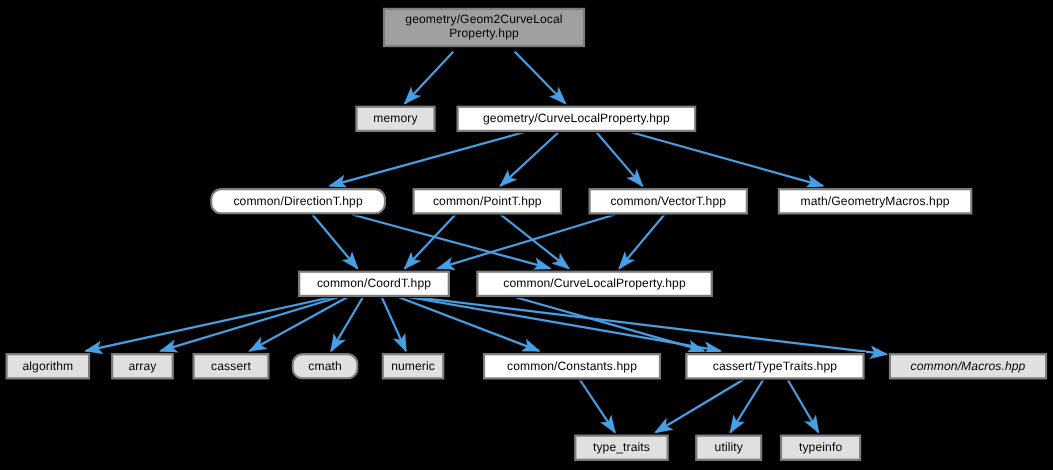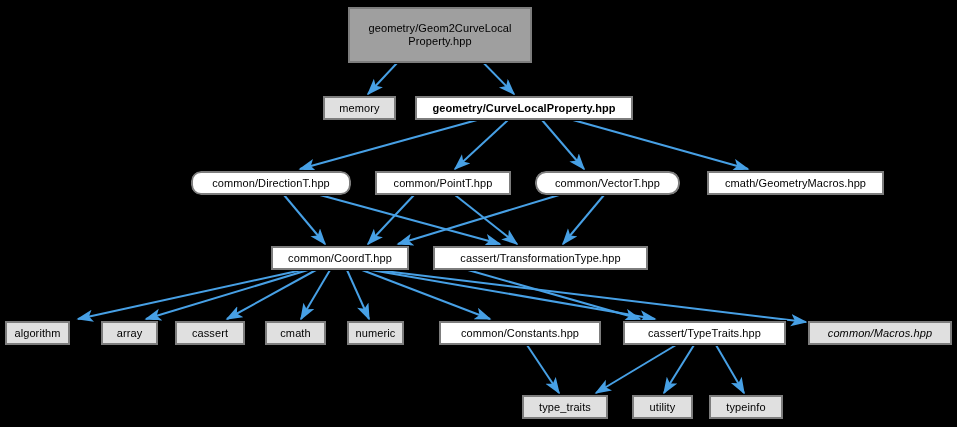--- a/index.html
+++ b/index.html
@@ -76,34 +76,34 @@
         <line x1="371" y1="270" x2="655" y2="319" stroke="#47a0e5" stroke-width="2" marker-end="url(#arrowhead)"></line>
         <line x1="376" y1="270" x2="806" y2="322" stroke="#47a0e5" stroke-width="2" marker-end="url(#arrowhead)"></line>
         <line x1="468" y1="270" x2="640" y2="319" stroke="#47a0e5" stroke-width="2" marker-end="url(#arrowhead)"></line>
         <line x1="527" y1="345" x2="559" y2="393" stroke="#47a0e5" stroke-width="2" marker-end="url(#arrowhead)"></line>
         <line x1="676" y1="345" x2="596" y2="393" stroke="#47a0e5" stroke-width="2" marker-end="url(#arrowhead)"></line>
         <line x1="694" y1="345" x2="664" y2="393" stroke="#47a0e5" stroke-width="2" marker-end="url(#arrowhead)"></line>
         <line x1="716" y1="345" x2="744" y2="393" stroke="#47a0e5" stroke-width="2" marker-end="url(#arrowhead)"></line>
       </g>
   </svg>
   <div id="nodes-layer">
-      <div class="gnode fill-root thick" style="left: 348px; top: 7px; width: 184px; height: 56px;">geometry/Geom2CurveLocal
+      <div class="gnode fill-root thick" style="left: 348px; top: 7px; width: 184px; height: 36px;">geometry/Geom2CurveLocal
 Property.hpp</div>
       <div class="gnode fill-gray thick" style="left: 323px; top: 96px; width: 73px; height: 24px; text-align: right;">memory</div>
-      <div class="gnode fill-white thick" style="left: 415px; top: 96px; width: 218px; height: 24px; font-weight: bold;">geometry/CurveLocalProperty.hpp</div>
+      <div class="gnode fill-white thick" style="left: 415px; top: 96px; width: 218px; height: 24px;">geometry/CurveLocalProperty.hpp</div>
       <div class="gnode fill-white thick" style="left: 191px; top: 171px; width: 160px; height: 24px; border-radius: 10px;">common/DirectionT.hpp</div>
       <div class="gnode fill-white thick" style="left: 375px; top: 171px; width: 136px; height: 24px;">common/PointT.hpp</div>
-      <div class="gnode fill-white thick" style="left: 535px; top: 171px; width: 145px; height: 24px; border-radius: 11px;">common/VectorT.hpp</div>
-      <div class="gnode fill-white thick" style="left: 707px; top: 171px; width: 177px; height: 24px;">cmath/GeometryMacros.hpp</div>
+      <div class="gnode fill-white thick" style="left: 535px; top: 171px; width: 145px; height: 24px;">common/VectorT.hpp</div>
+      <div class="gnode fill-white thick" style="left: 707px; top: 171px; width: 177px; height: 24px;">math/GeometryMacros.hpp</div>
       <div class="gnode fill-white thick" style="left: 271px; top: 246px; width: 138px; height: 24px;">common/CoordT.hpp</div>
-      <div class="gnode fill-white thick" style="left: 433px; top: 246px; width: 215px; height: 24px;">cassert/TransformationType.hpp</div>
-      <div class="gnode fill-gray thick" style="left: 5px; top: 321px; width: 65px; height: 24px;">algorithm</div>
+      <div class="gnode fill-white thick" style="left: 433px; top: 246px; width: 215px; height: 24px;">common/CurveLocalProperty.hpp</div>
+      <div class="gnode fill-gray thick" style="left: 5px; top: 321px; width: 77px; height: 24px;">algorithm</div>
       <div class="gnode fill-gray thick" style="left: 101px; top: 321px; width: 57px; height: 24px;">array</div>
       <div class="gnode fill-gray thick" style="left: 175px; top: 321px; width: 70px; height: 24px; text-align: right;">cassert</div>
-      <div class="gnode fill-gray thick" style="left: 265px; top: 321px; width: 61px; height: 24px;">cmath</div>
+      <div class="gnode fill-gray thick" style="left: 265px; top: 321px; width: 61px; height: 24px; border-radius: 10px;">cmath</div>
       <div class="gnode fill-gray thick" style="left: 347px; top: 321px; width: 57px; height: 24px;">numeric</div>
       <div class="gnode fill-white thick" style="left: 439px; top: 321px; width: 162px; height: 24px;">common/Constants.hpp</div>
       <div class="gnode fill-white thick" style="left: 623px; top: 321px; width: 163px; height: 24px;">cassert/TypeTraits.hpp</div>
       <div class="gnode fill-gray thick" style="left: 808px; top: 321px; width: 144px; height: 24px; font-style: italic;">common/Macros.hpp</div>
       <div class="gnode fill-gray thick" style="left: 522px; top: 395px; width: 86px; height: 24px;">type_traits</div>
       <div class="gnode fill-gray thick" style="left: 632px; top: 395px; width: 61px; height: 24px;">utility</div>
       <div class="gnode fill-gray thick" style="left: 709px; top: 395px; width: 74px; height: 24px;">typeinfo</div>
     </div>
 </div>
 

